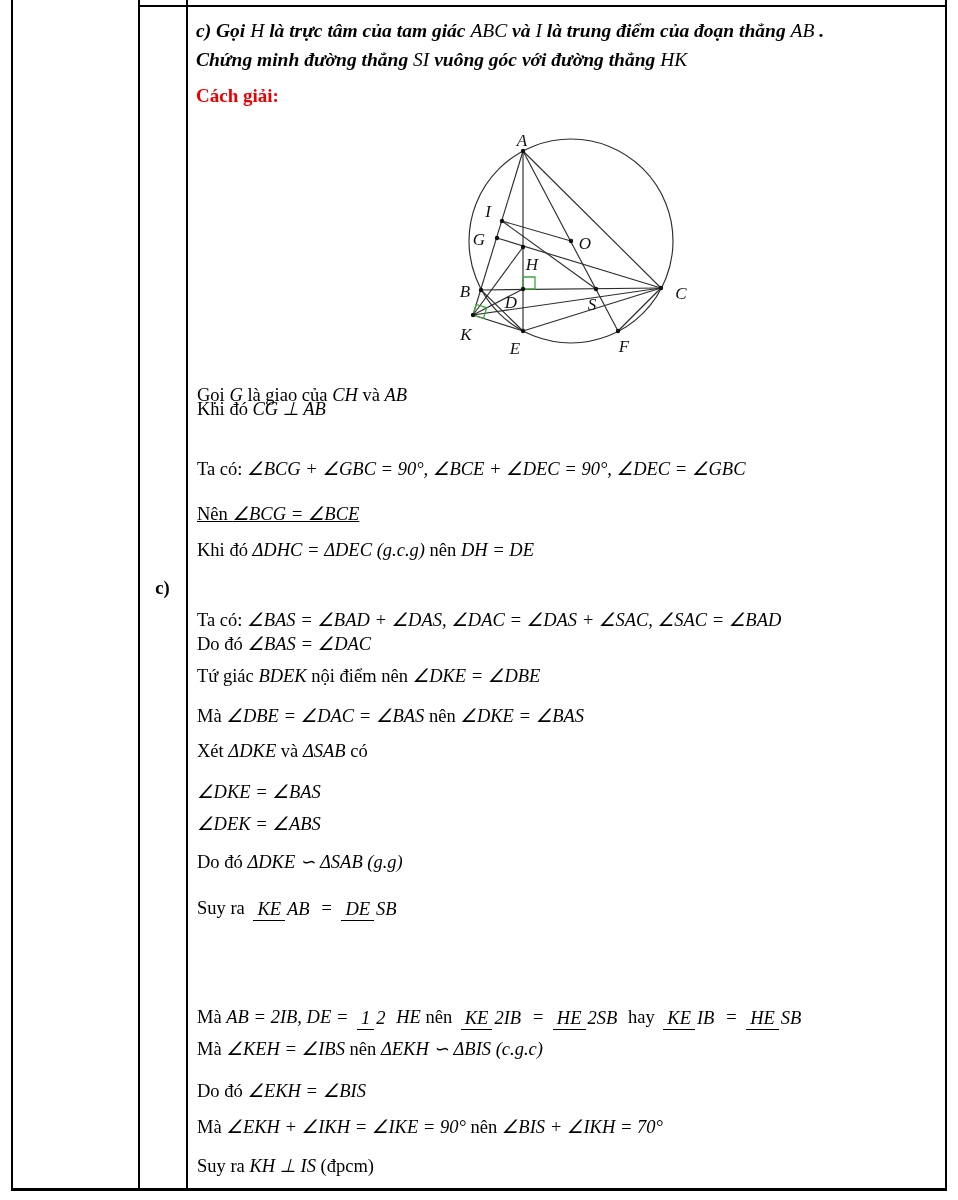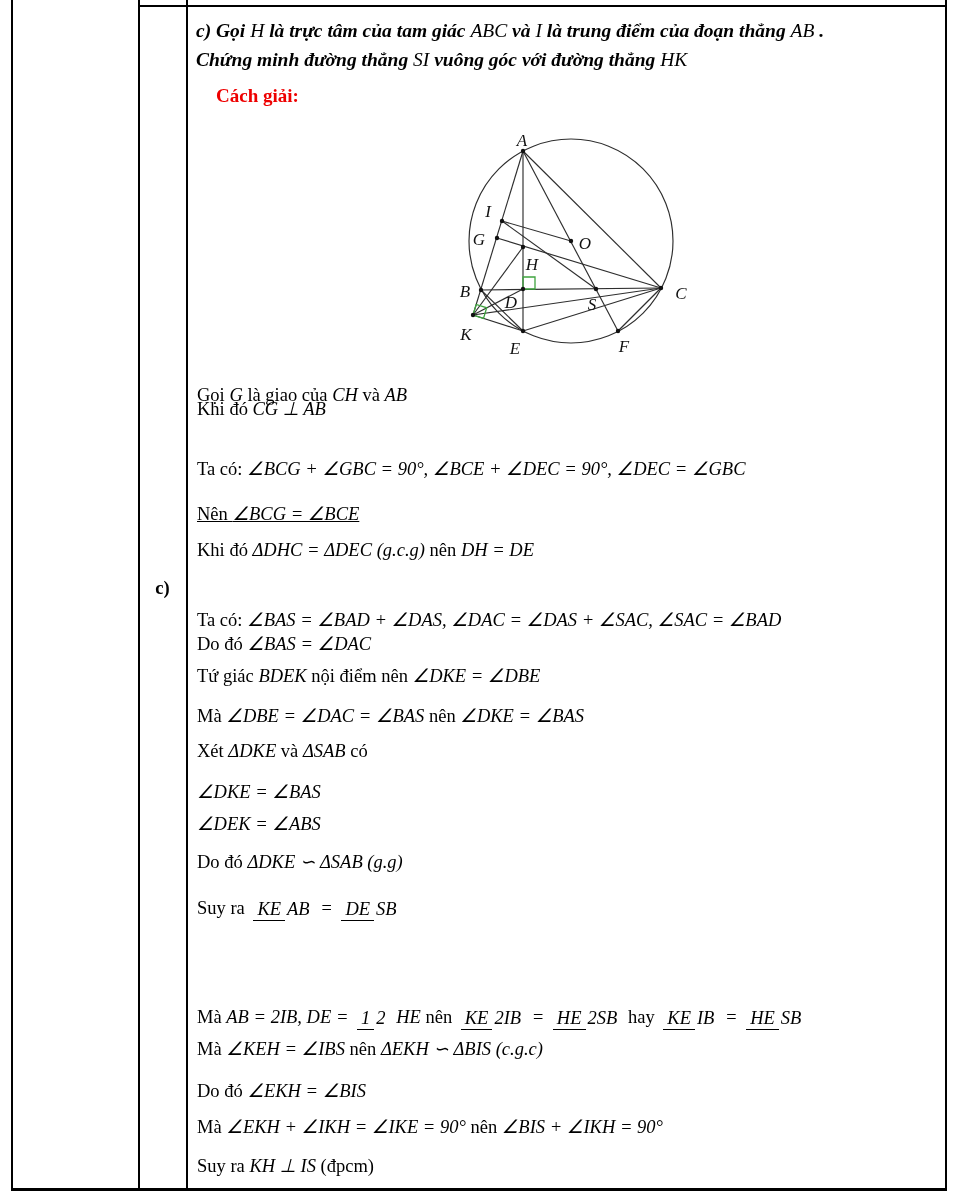--- a/index.html
+++ b/index.html
@@ -40,21 +40,21 @@
   <div class="hline" style="left:138px; top:5px; width:809px; height:2px;"></div>
   <div class="hline" style="left:11px;  top:1188px; width:936px; height:3px;"></div>
 
   <div class="part-label" style="left:139px; top:578px; width:47px;">c)</div>
 
   <div id="statement-lines">
       <div class="stmt-line" style="top: 20px;"><span class="tk-b">c) Gọi </span><span class="tk-m">H</span><span class="tk-b"> là trực tâm của tam giác </span><span class="tk-m">ABC</span><span class="tk-b"> và </span><span class="tk-m">I</span><span class="tk-b"> là trung điểm của đoạn thẳng </span><span class="tk-m">AB</span><span class="tk-b"> .</span></div>
       <div class="stmt-line" style="top: 49px;"><span class="tk-b">Chứng minh đường thẳng </span><span class="tk-m">SI</span><span class="tk-b"> vuông góc với đường thẳng </span><span class="tk-m">HK</span></div>
     </div>
 
-  <div class="heading" id="solution-heading" style="top: 85px; color: rgb(238, 0, 0); margin-left: 20px;">Cách giải:</div>
+  <div class="heading" id="solution-heading" style="top: 85px; color: rgb(238, 0, 0);">Cách giải:</div>
 
   <svg class="fig" id="fig" style="left:430px; top:118px;" width="280" height="250" viewBox="430 118 280 250">
       <circle cx="571" cy="241" r="102" class="fig-line"></circle>
       <line x1="523" y1="151" x2="473" y2="315" class="fig-line"></line>
       <line x1="523" y1="151" x2="523" y2="331" class="fig-line"></line>
       <line x1="523" y1="151" x2="661" y2="288" class="fig-line"></line>
       <line x1="523" y1="151" x2="618" y2="331" class="fig-line"></line>
       <line x1="481" y1="290" x2="661" y2="288" class="fig-line"></line>
       <line x1="661" y1="288" x2="497" y2="238" class="fig-line"></line>
       <line x1="502" y1="221" x2="571" y2="241" class="fig-line"></line>
@@ -126,17 +126,17 @@
           <span class="den">2SB</span>
         </span><span class="tk-txt"> hay </span><span class="frac">
           <span class="num">KE</span>
           <span class="den">IB</span>
         </span><span class="tk-m"> = </span><span class="frac">
           <span class="num">HE</span>
           <span class="den">SB</span>
         </span></div>
       <div class="sol-line" style="top: 1038px;"><span class="tk-txt">Mà </span><span class="tk-m">∠KEH = ∠IBS</span><span class="tk-txt"> nên </span><span class="tk-m">ΔEKH ∽ ΔBIS (c.g.c)</span></div>
       <div class="sol-line" style="top: 1080px;"><span class="tk-txt">Do đó </span><span class="tk-m">∠EKH = ∠BIS</span></div>
-      <div class="sol-line" style="top: 1116px;"><span class="tk-txt">Mà </span><span class="tk-m">∠EKH + ∠IKH = ∠IKE = 90°</span><span class="tk-txt"> nên </span><span class="tk-m">∠BIS + ∠IKH = 90°</span></div>
+      <div class="sol-line" style="top: 1116px;"><span class="tk-txt">Mà </span><span class="tk-m">∠EKH + ∠IKH = ∠IKE = 90°</span><span class="tk-txt"> nên </span><span class="tk-m">∠BIS + ∠IKH = 70°</span></div>
       <div class="sol-line" style="top: 1155px;"><span class="tk-txt">Suy ra </span><span class="tk-m">KH ⊥ IS</span><span class="tk-txt"> (đpcm)</span></div>
     </div>
 
 </div>
 
 </body></html>

